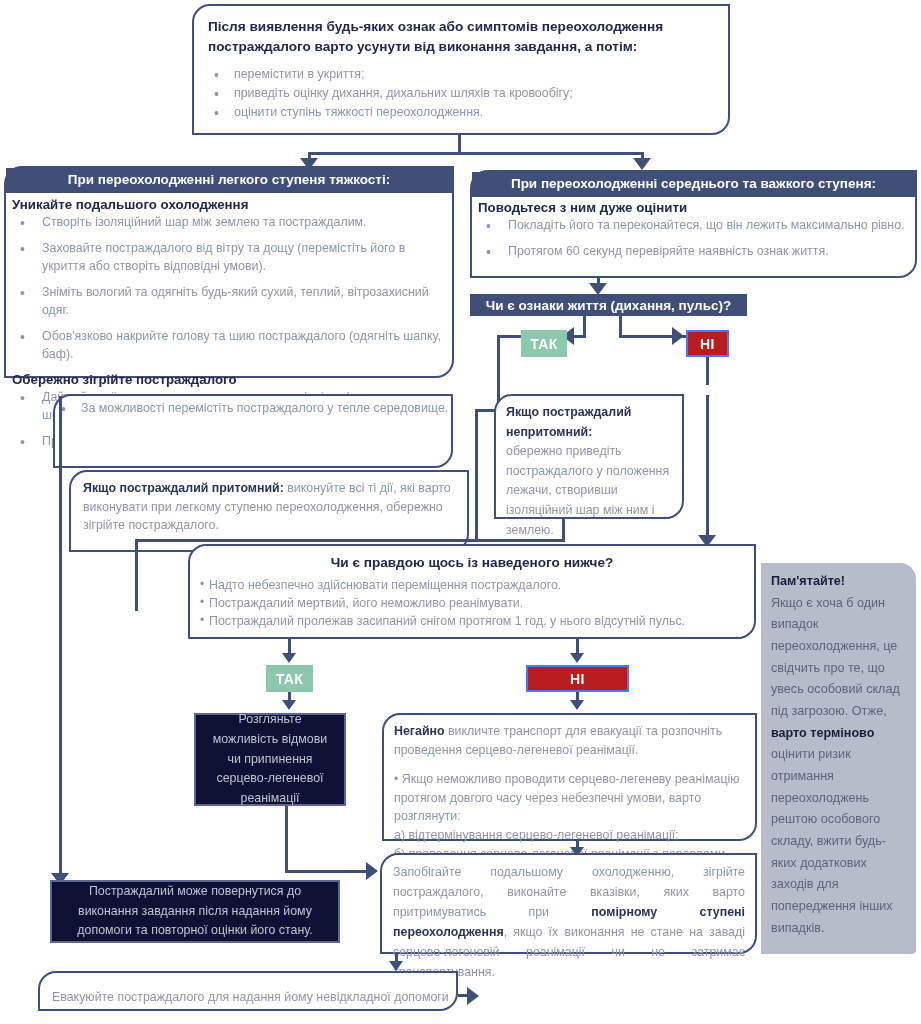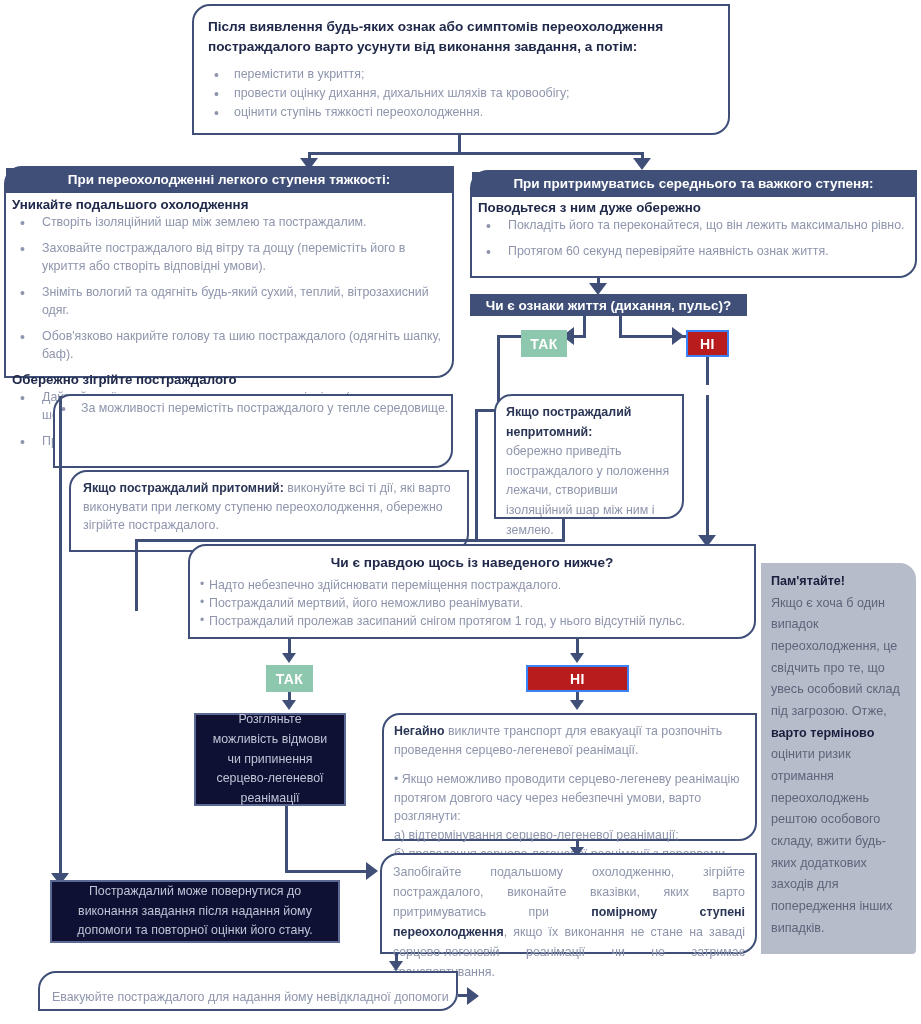--- a/index.html
+++ b/index.html
@@ -173,21 +173,21 @@
 <div id="page">
 
   <div class="rbox r-tl r-br" style="left:192px; top:4px; width:538px; height:131px;">
     <div style="padding:10px 14px 0 14px;">
       <div class="subhead" style="font-size:13.6px; line-height:1.5;">
         <span>Після виявлення будь-яких ознак або симптомів переохолодження</span><br>
         <span>постраждалого варто усунути від виконання завдання, а потім:</span>
       </div>
       <ul class="dots tight" style="margin-top:8px;">
         <li>перемістити в укриття;</li>
-        <li>провести оцінку дихання, дихальних шляхів та кровообігу;</li>
+        <li>приведіть оцінку дихання, дихальних шляхів та кровообігу;</li>
         <li>оцінити ступінь тяжкості переохолодження.</li>
       </ul>
     </div>
   </div>
 
   <div class="ln vln" style="left:458px; top:135px; height:19px;"></div>
   <div class="ln hln" style="left:308px; top:152px; width:336px;"></div>
   <div class="ln vln" style="left:308px; top:152px; height:9px;"></div>
   <div class="arw down" style="left:300px; top:158px;"></div>
   <div class="ln vln" style="left:641px; top:152px; height:9px;"></div>
@@ -205,23 +205,23 @@
       </ul>
       <div class="subhead">Обережно зігрійте постраждалого</div>
       <ul class="dots">
         <li>Дайте йому їжу, що має високу енергетичну цінність (наприклад, шоколад).</li>
         <li>Притуліться до нього (щоб він зігрівся).</li>
       </ul>
     </div>
   </div>
 
   <div class="rbox r-tl r-br" style="left:470px; top:170px; width:447px; height:108px;">
-    <div class="hdr">При притримуватись середнього та важкого ступеня:</div>
+    <div class="hdr">При переохолодженні середнього та важкого ступеня:</div>
     <div style="padding:2px 6px 0 6px;">
-      <div class="subhead">Поводьтеся з ним дуже обережно</div>
+      <div class="subhead">Поводьтеся з ним дуже оцінити</div>
       <ul class="dots">
         <li>Покладіть його та переконайтеся, що він лежить максимально рівно.</li>
         <li>Протягом 60 секунд перевіряйте наявність ознак життя.</li>
       </ul>
     </div>
   </div>
 
   <div class="ln vln" style="left:597px; top:278px; height:9px;"></div>
   <div class="arw down" style="left:589px; top:283px;"></div>
 

